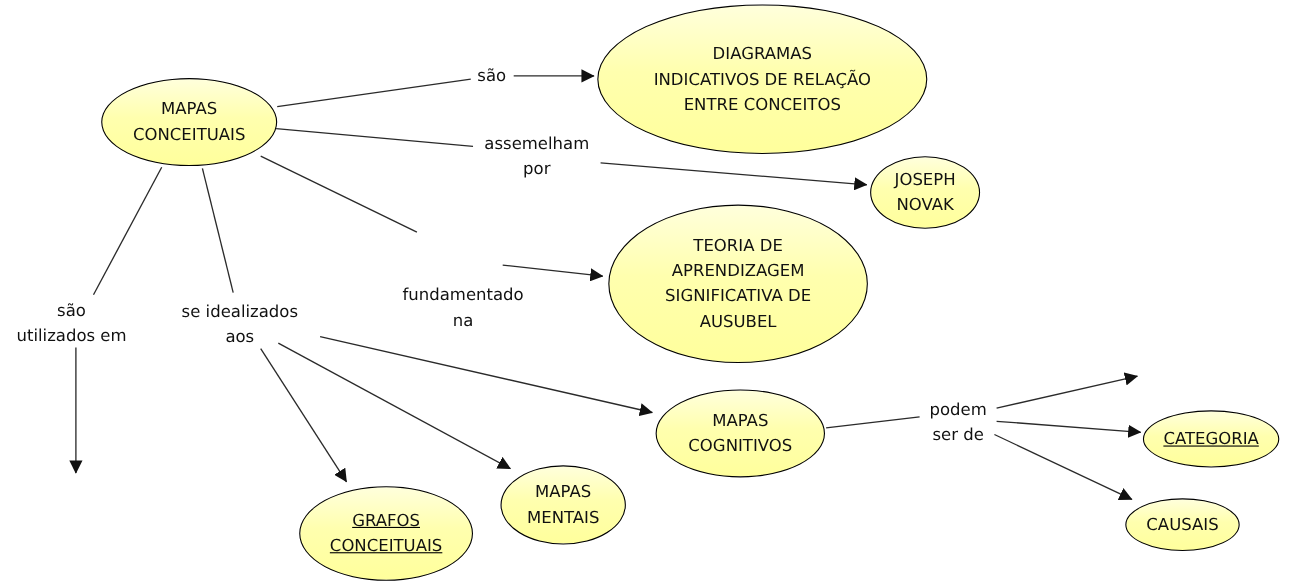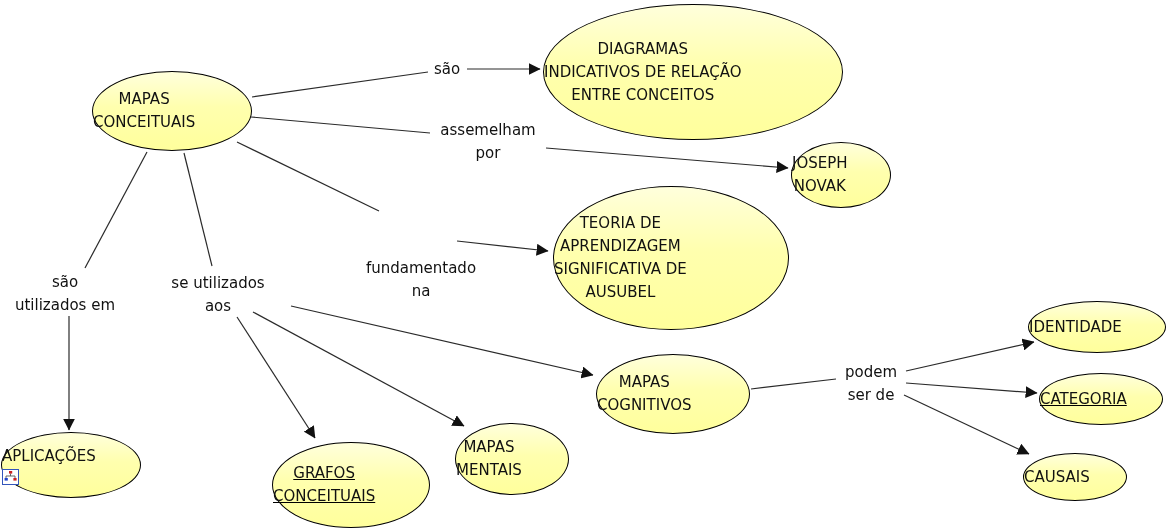--- a/index.html
+++ b/index.html
@@ -2,21 +2,21 @@
 <html><head>
 <meta charset="utf-8">
 <style>
   html,body{margin:0;padding:0;background:#fff;}
   #canvas{
     position:relative;width:1172px;height:532px;background:#ffffff;
     font-family:"DejaVu Sans","Liberation Sans",sans-serif;overflow:hidden;
   }
   #edges{position:absolute;left:0;top:0;width:1172px;height:532px;}
   .node{
-    position:absolute;display:flex;align-items:flex-start;justify-content:center;
+    position:absolute;display:flex;align-items:center;justify-content:center;
     flex-direction:column;border:1.5px solid #000;border-radius:50%;
     background:linear-gradient(180deg,#ffffdc 0%,#ffffae 45%,#ffff9c 100%);
     box-sizing:border-box;text-align:center;cursor:default;
   }
   .node-label{
     white-space:pre-line;font-size:15px;line-height:23px;color:#111;
   }
   .link-label{
     position:absolute;transform:translateX(-50%);text-align:center;
     white-space:pre-line;font-size:15px;line-height:23px;color:#111;
@@ -96,65 +96,50 @@
 NOVAK</div>
   </div>
 
   <div class="node" id="n-teoria">
     <div class="node-label">TEORIA DE
 APRENDIZAGEM
 SIGNIFICATIVA DE
 AUSUBEL</div>
   </div>
 
-  <div class="node" id="n-aplicacoes">
-    <div class="node-label">APLICAÇÕES</div>
-    <div class="resource-icon">
-      <svg width="17" height="16" viewBox="0 0 17 16">
-        <rect x="0.5" y="0.5" width="16" height="15" fill="#ffffff" stroke="#3355bb" stroke-width="1"></rect>
-        <path d="M8.5 4.5 V7 M4 7 H13 M4 7 V9 M13 7 V9" stroke="#555" stroke-width="0.9" fill="none"></path>
-        <rect x="7" y="2" width="3.2" height="2.6" fill="#cc2222"></rect>
-        <rect x="2.6" y="9" width="3.2" height="2.6" fill="#2244cc"></rect>
-        <rect x="11.4" y="9" width="3.2" height="2.6" fill="#cc2222"></rect>
-      </svg>
-    </div>
-  </div>
 
   <div class="node" id="n-grafos">
     <div class="node-label">GRAFOS
 CONCEITUAIS</div>
   </div>
 
   <div class="node" id="n-mapas-mentais">
     <div class="node-label">MAPAS
 MENTAIS</div>
   </div>
 
   <div class="node" id="n-mapas-cognitivos">
     <div class="node-label">MAPAS
 COGNITIVOS</div>
   </div>
 
-  <div class="node" id="n-identidade">
-    <div class="node-label">IDENTIDADE</div>
-  </div>
 
   <div class="node" id="n-categoria">
     <div class="node-label">CATEGORIA</div>
   </div>
 
   <div class="node" id="n-causais">
     <div class="node-label">CAUSAIS</div>
   </div>
 
   <div class="link-label" id="l-sao">são</div>
   <div class="link-label" id="l-idealizados-por">assemelham
 por</div>
   <div class="link-label" id="l-fundamentado-na">fundamentado
 na</div>
   <div class="link-label" id="l-sao-utilizados">são
 utilizados em</div>
-  <div class="link-label" id="l-se-assemelham">se utilizados
+  <div class="link-label" id="l-se-assemelham">se idealizados
 aos</div>
   <div class="link-label" id="l-podem-ser-de">podem
 ser de</div>
 
 </div>
 
 </body></html>

